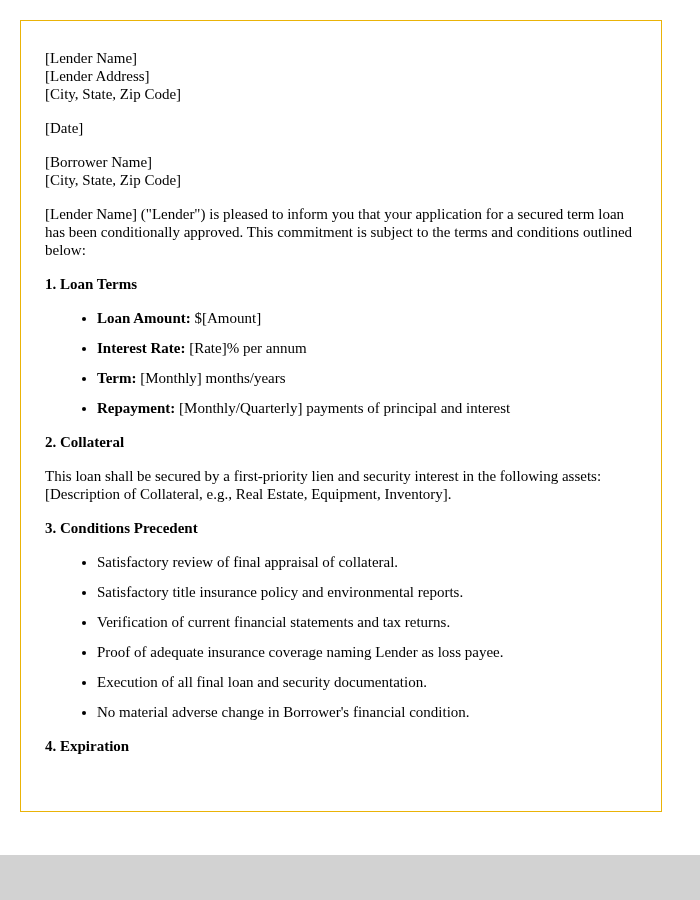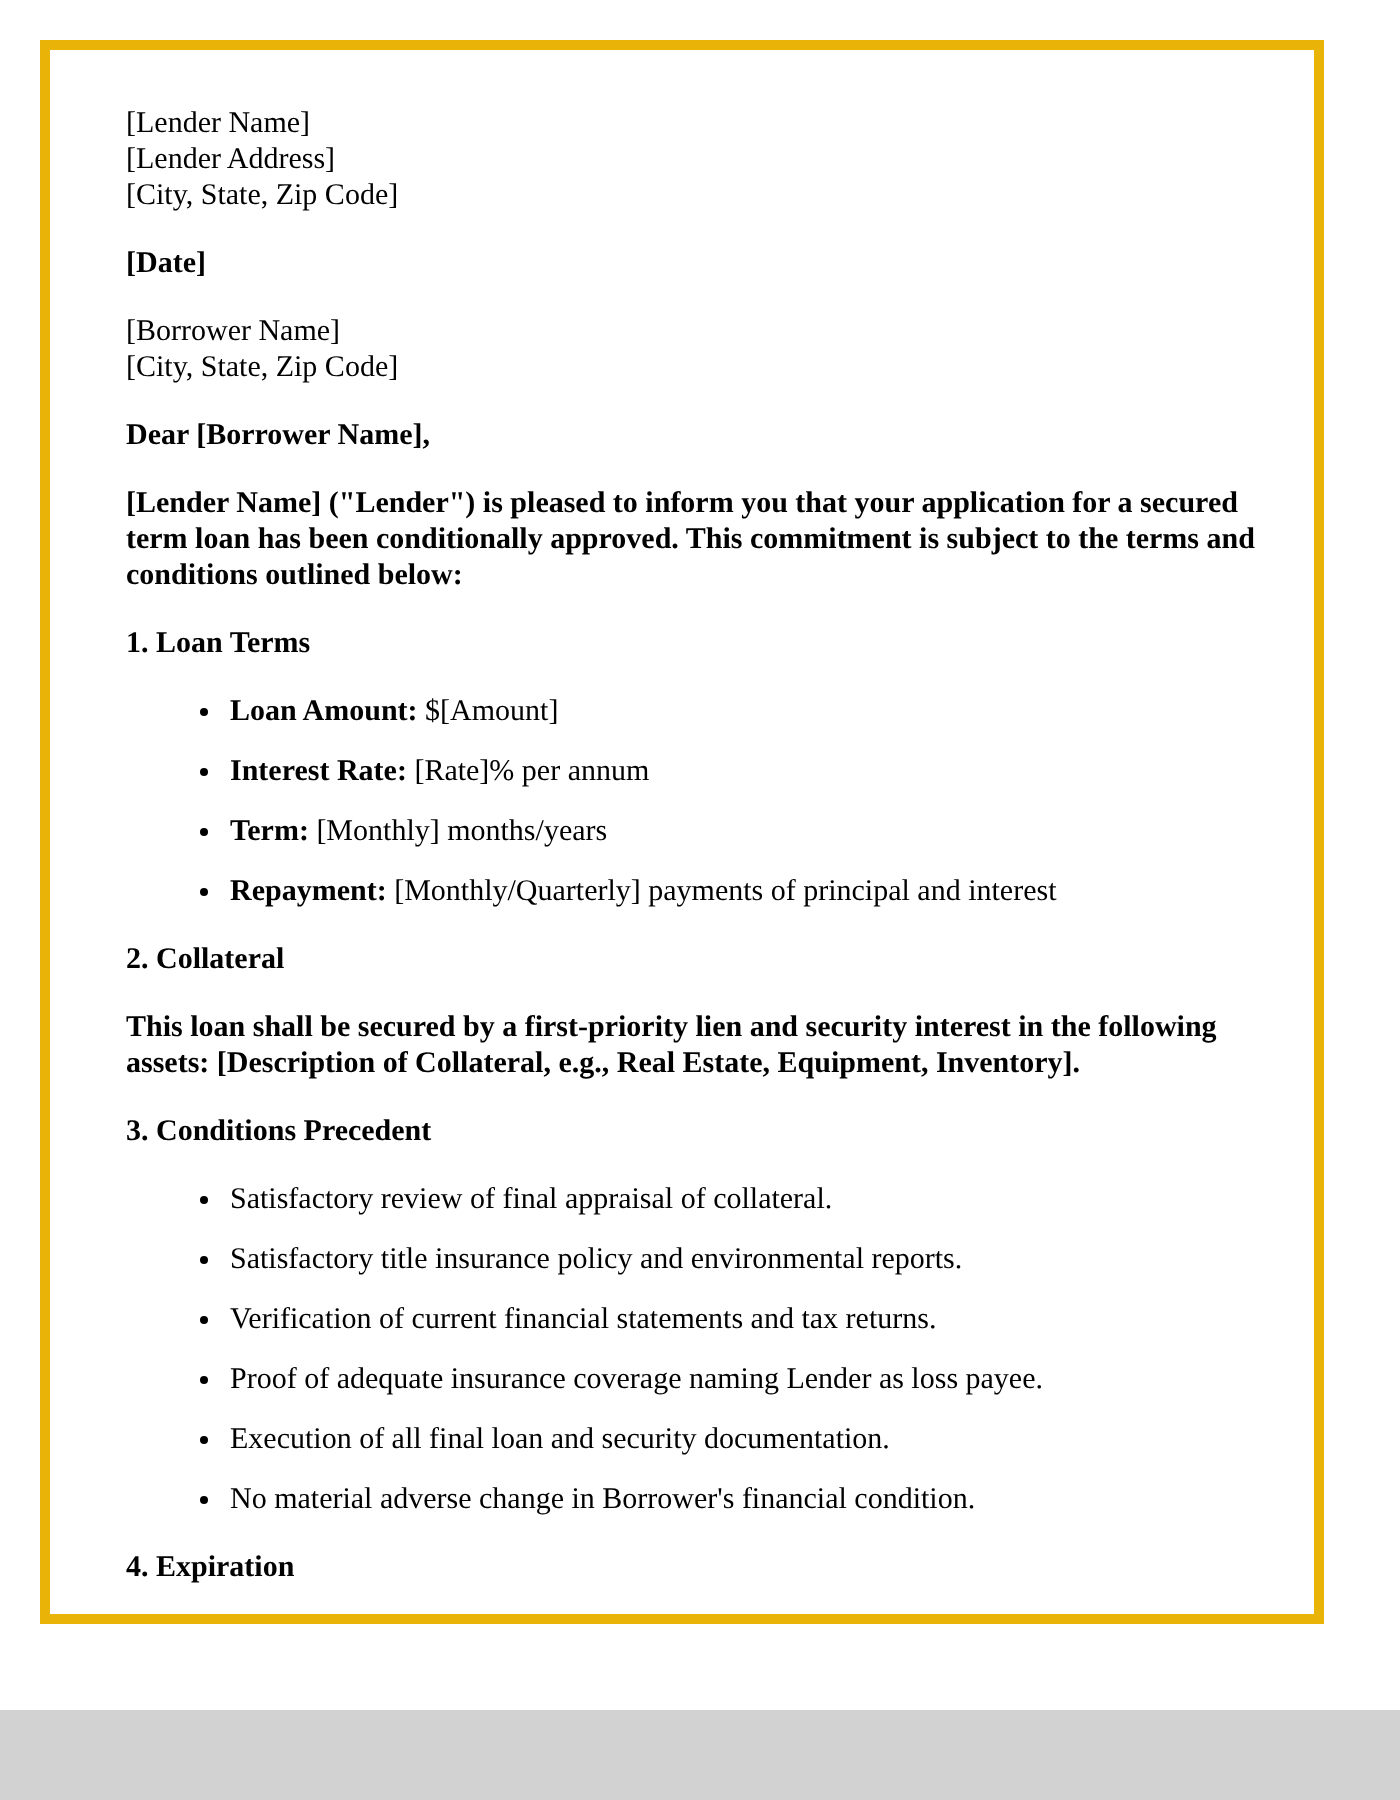--- a/index.html
+++ b/index.html
@@ -15,29 +15,29 @@
     background: #ffffff;
     overflow: hidden;
   }
   .page {
     position: absolute;
     left: 20px;
     top: 20px;
     width: 642px;
     height: 792px;
     box-sizing: border-box;
-    border: 5px solid #eab308;
+    border: 1px solid #eab308;
     background: #ffffff;
-    padding: 28px 28px 0 38px;
+    padding: 28px 28px 0 24px;
     overflow: hidden;
     font-size: 15px;
     line-height: 18px;
     color: #000000;
   }
-  .para { margin: 0 0 16px 0; font-weight: bold; }
+  .para { margin: 0 0 16px 0; }
   .block { margin: 0 0 16px 0; }
   .line { display: block; }
   .bold { font-weight: bold; }
   ul.bullets {
     margin: 0 0 16px 0;
     padding: 0 0 0 40px;
     list-style: disc outside;
   }
   ul.bullets li { margin: 12px; padding: 0; line-height: 18px; }
   .bottom-strip {
@@ -62,21 +62,20 @@
     </div>
 
     <p class="para">[Date]</p>
 
     <div class="block">
       <span class="line">[Borrower Name]</span>
       <span class="line">[City, State, Zip Code]</span>
     </div>
 
 
-    <p class="para">Dear [Borrower Name],</p>
 
     <p class="para">[Lender Name] ("Lender") is pleased to inform you that your application for a secured term loan has been conditionally approved. This commitment is subject to the terms and conditions outlined below:</p>
 
     <p class="para bold">1. Loan Terms</p>
 
     <ul class="bullets">
       <li>
         <strong>Loan Amount:</strong><span> $[Amount]</span>
       </li>
       <li>

